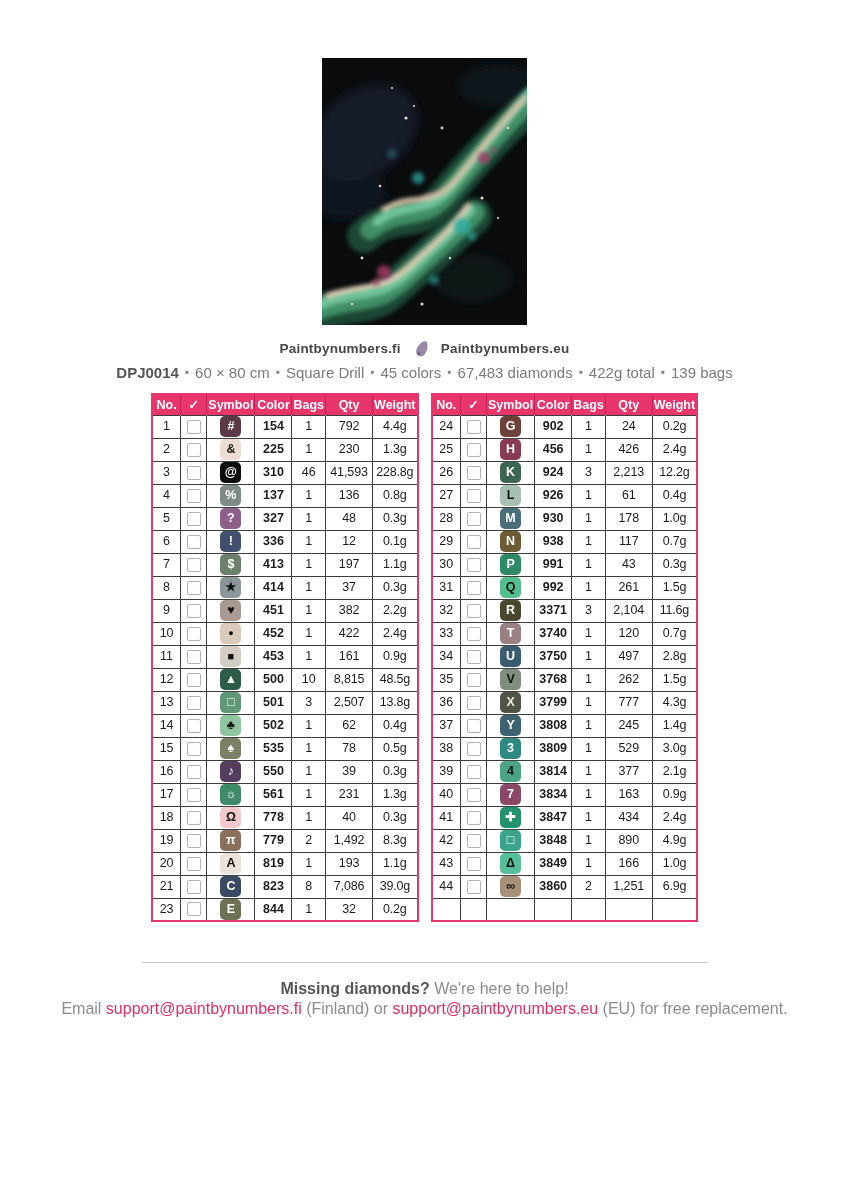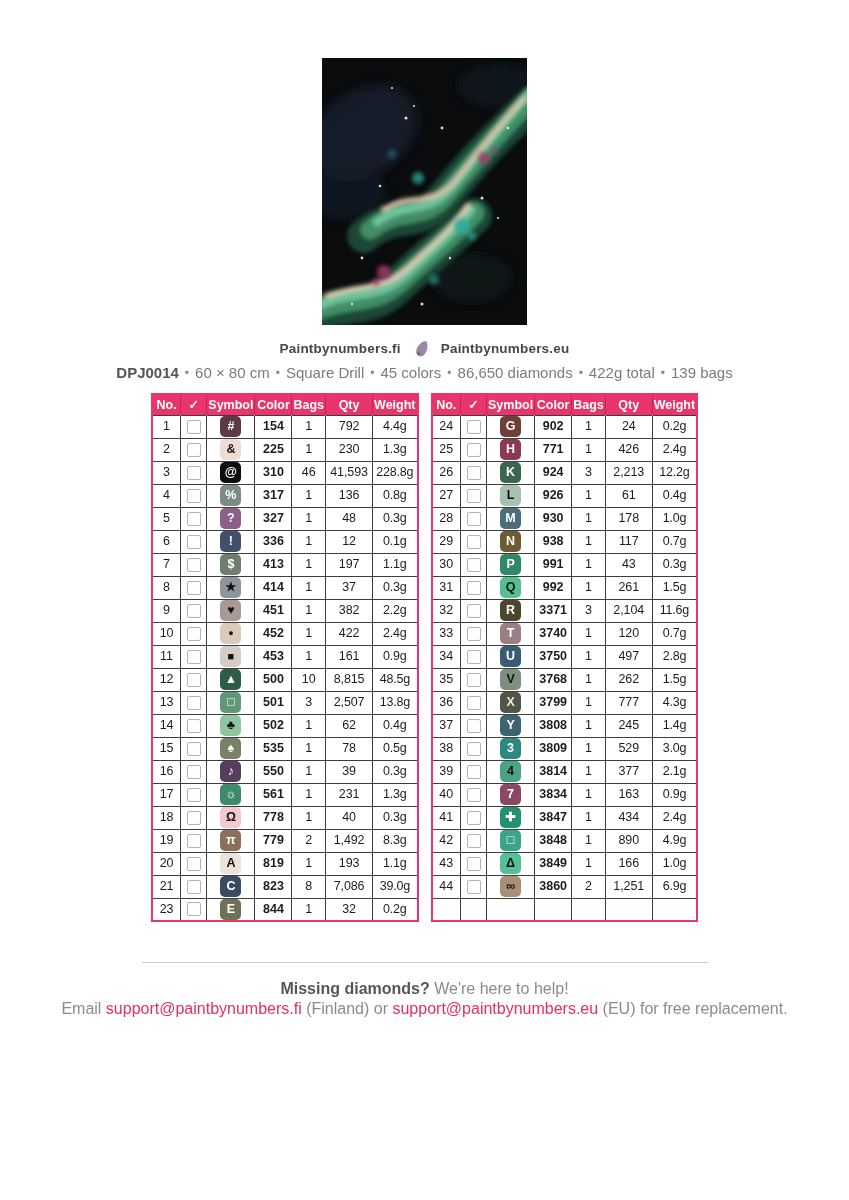--- a/index.html
+++ b/index.html
@@ -120,21 +120,21 @@
   <div class="brand-row">
     <span class="brand-name">Paintbynumbers.fi</span>
     <svg class="brand-logo" viewBox="0 0 16 20">
       <path d="M13.5 3.5 C 15.5 7 14.5 13 11.5 16.5 C 9 19.3 5.5 19 4 16.5 C 2.3 13.7 3.5 10 6 7 C 8.3 4.3 11 2.5 13.5 3.5 Z" fill="#9b87a6"></path>
       <path d="M7.5 15.5 C 6.5 17 5.5 17.5 4.6 16.8 C 3.8 16.1 4.2 14.6 5.2 13.5 Z" fill="#6f5f7d"></path>
     </svg>
     <span class="brand-name">Paintbynumbers.eu</span>
   </div>
 
   <div class="subtitle">
-    <span class="code">DPJ0014</span><span id="spec-items"><span class="sep">•</span><span>60 × 80 cm</span><span class="sep">•</span><span>Square Drill</span><span class="sep">•</span><span>45 colors</span><span class="sep">•</span><span>86,650 diamonds</span><span class="sep">•</span><span>422g total</span><span class="sep">•</span><span>139 bags</span></span>
+    <span class="code">DPJ0014</span><span id="spec-items"><span class="sep">•</span><span>60 × 80 cm</span><span class="sep">•</span><span>Square Drill</span><span class="sep">•</span><span>45 colors</span><span class="sep">•</span><span>67,483 diamonds</span><span class="sep">•</span><span>422g total</span><span class="sep">•</span><span>139 bags</span></span>
   </div>
 
   <div class="tables">
     <table class="legend">
       <colgroup>
           <col style="width:29px">
           <col style="width:26px">
           <col style="width:41px">
           <col style="width:37px">
           <col style="width:30px">
@@ -177,21 +177,21 @@
             <td class="c-symbol"><span class="chip" style="background: rgb(13, 13, 13); color: rgb(255, 255, 255);">@</span></td>
             <td class="c-color">310</td>
             <td class="c-bags">46</td>
             <td class="c-qty">41,593</td>
             <td class="c-weight">228.8g</td>
           </tr>
           <tr>
             <td class="c-no">4</td>
             <td class="c-check"><span class="cb"></span></td>
             <td class="c-symbol"><span class="chip" style="background: rgb(126, 139, 133); color: rgb(255, 255, 255);">%</span></td>
-            <td class="c-color">317</td>
+            <td class="c-color">137</td>
             <td class="c-bags">1</td>
             <td class="c-qty">136</td>
             <td class="c-weight">0.8g</td>
           </tr>
           <tr>
             <td class="c-no">5</td>
             <td class="c-check"><span class="cb"></span></td>
             <td class="c-symbol"><span class="chip" style="background: rgb(140, 96, 136); color: rgb(255, 255, 255);">?</span></td>
             <td class="c-color">327</td>
             <td class="c-bags">1</td>
@@ -382,21 +382,21 @@
             <td class="c-symbol"><span class="chip" style="background: rgb(109, 64, 56); color: rgb(255, 255, 255);">G</span></td>
             <td class="c-color">902</td>
             <td class="c-bags">1</td>
             <td class="c-qty">24</td>
             <td class="c-weight">0.2g</td>
           </tr>
           <tr>
             <td class="c-no">25</td>
             <td class="c-check"><span class="cb"></span></td>
             <td class="c-symbol"><span class="chip" style="background: rgb(138, 58, 85); color: rgb(255, 255, 255);">H</span></td>
-            <td class="c-color">771</td>
+            <td class="c-color">456</td>
             <td class="c-bags">1</td>
             <td class="c-qty">426</td>
             <td class="c-weight">2.4g</td>
           </tr>
           <tr>
             <td class="c-no">26</td>
             <td class="c-check"><span class="cb"></span></td>
             <td class="c-symbol"><span class="chip" style="background: rgb(61, 102, 82); color: rgb(255, 255, 255);">K</span></td>
             <td class="c-color">924</td>
             <td class="c-bags">3</td>

